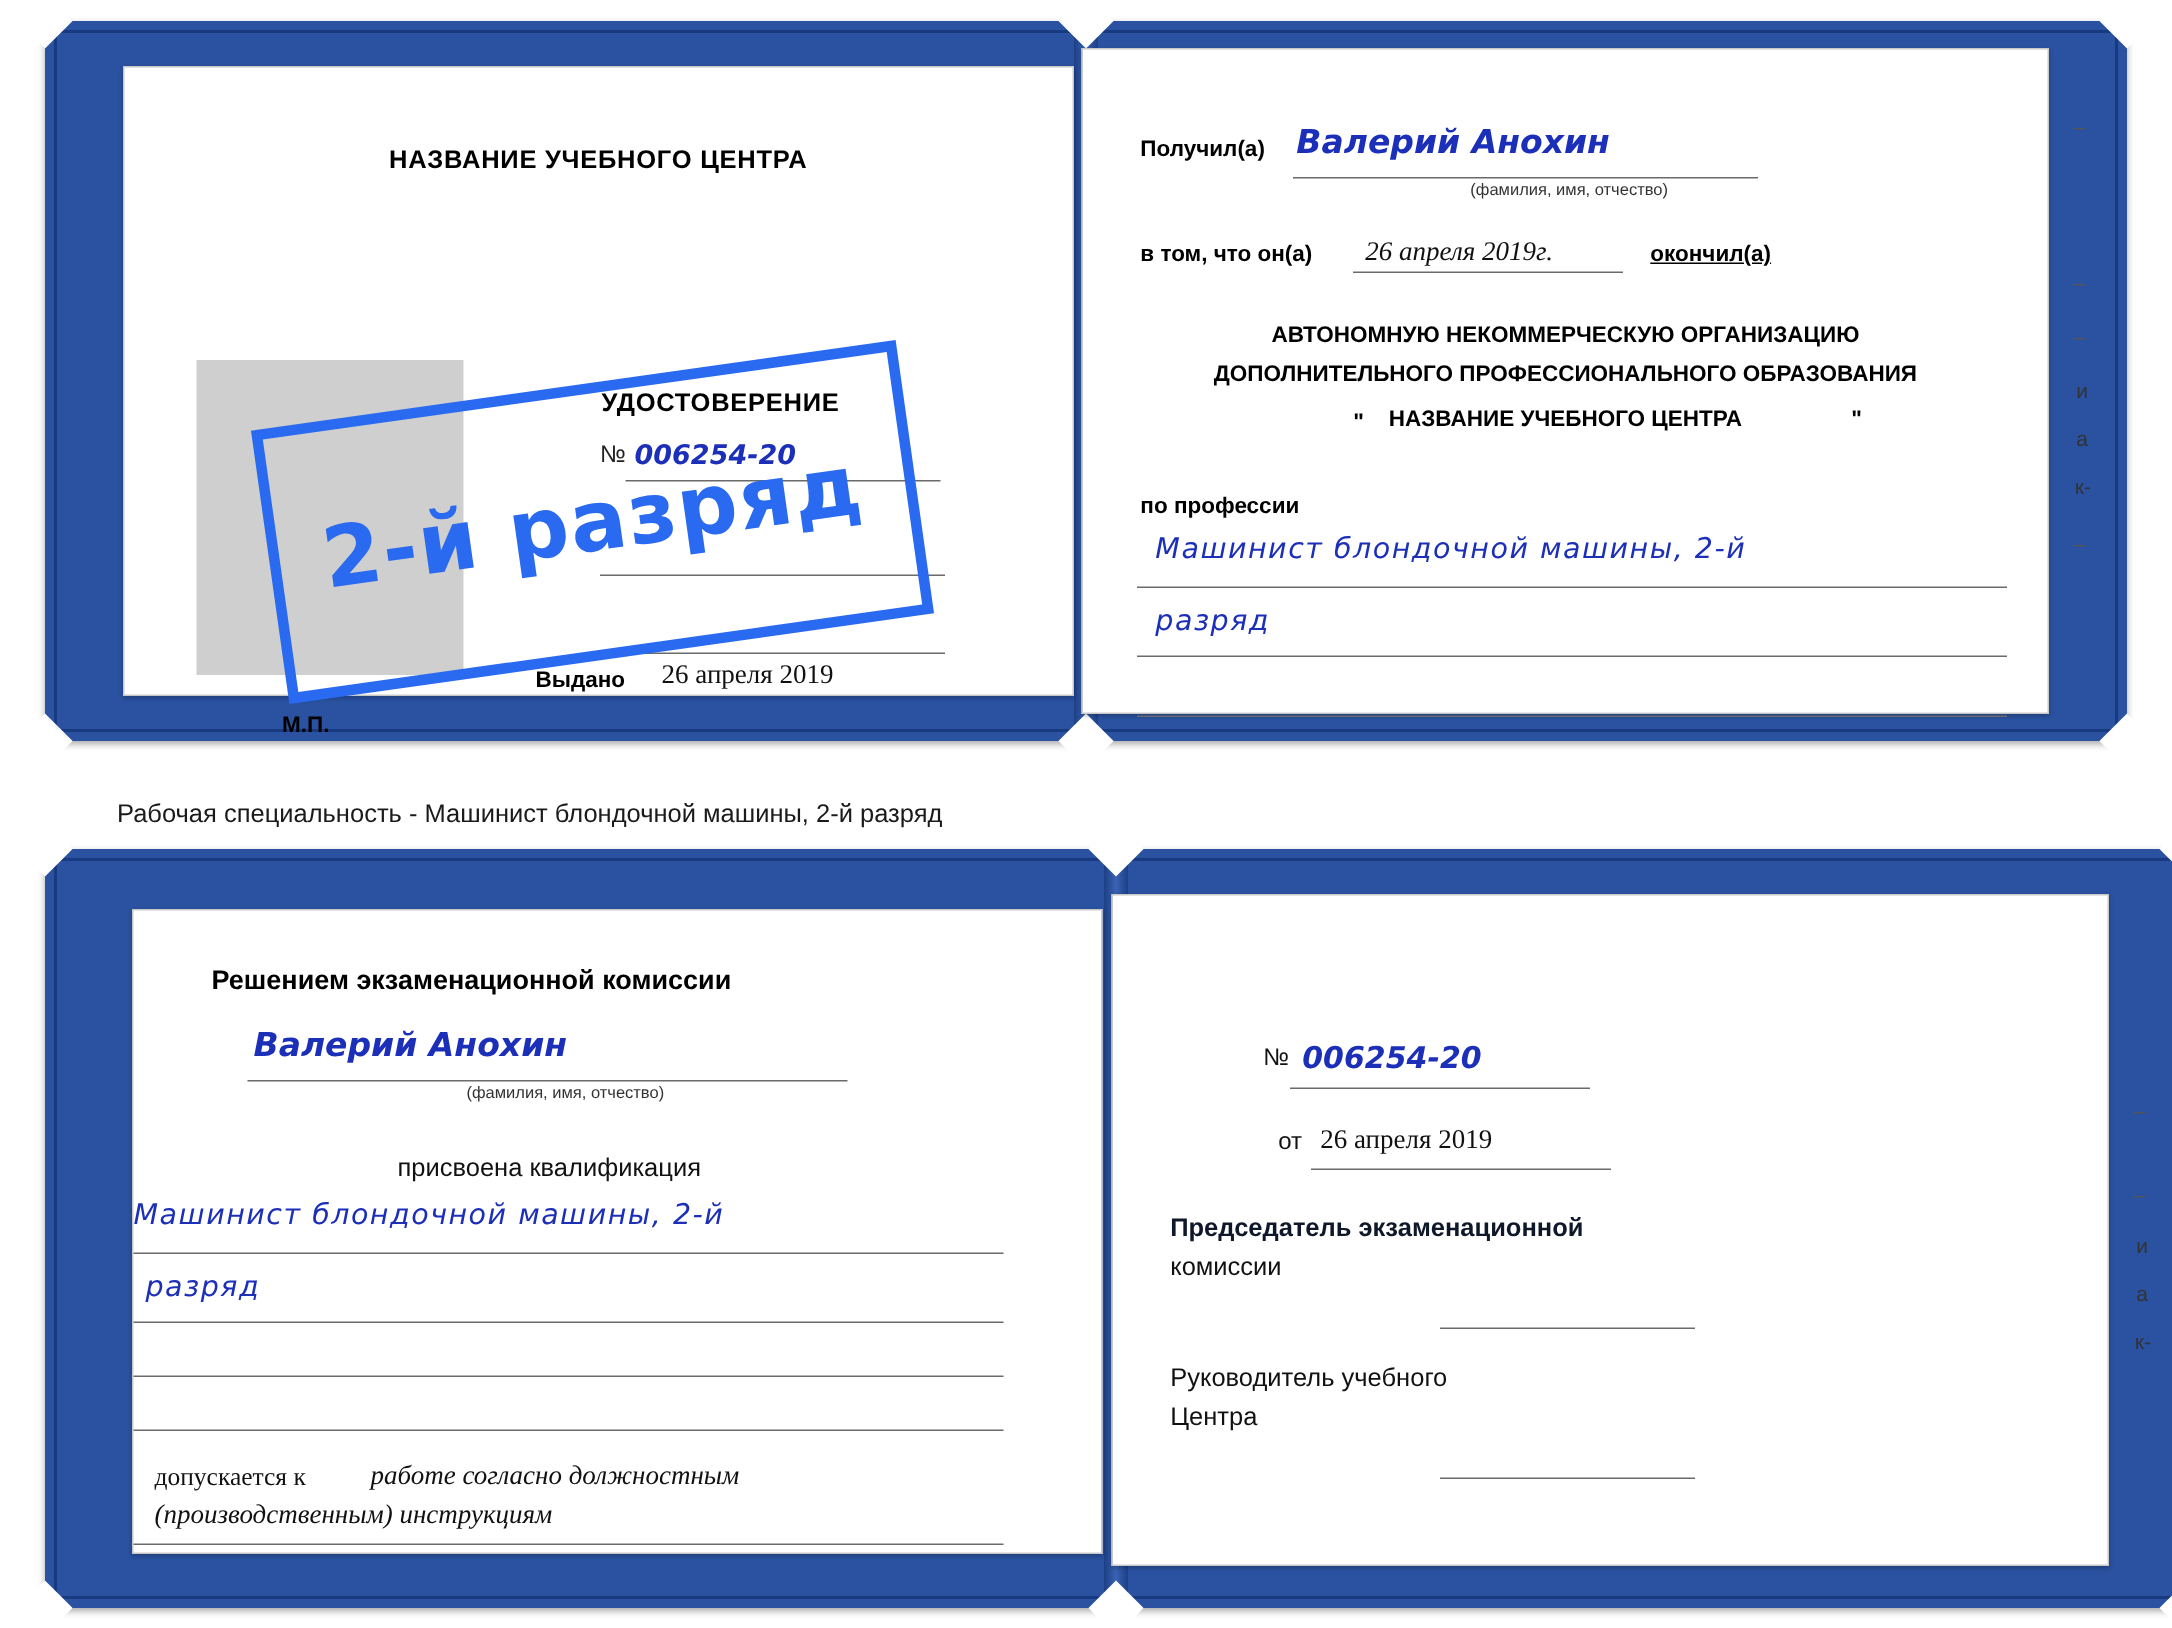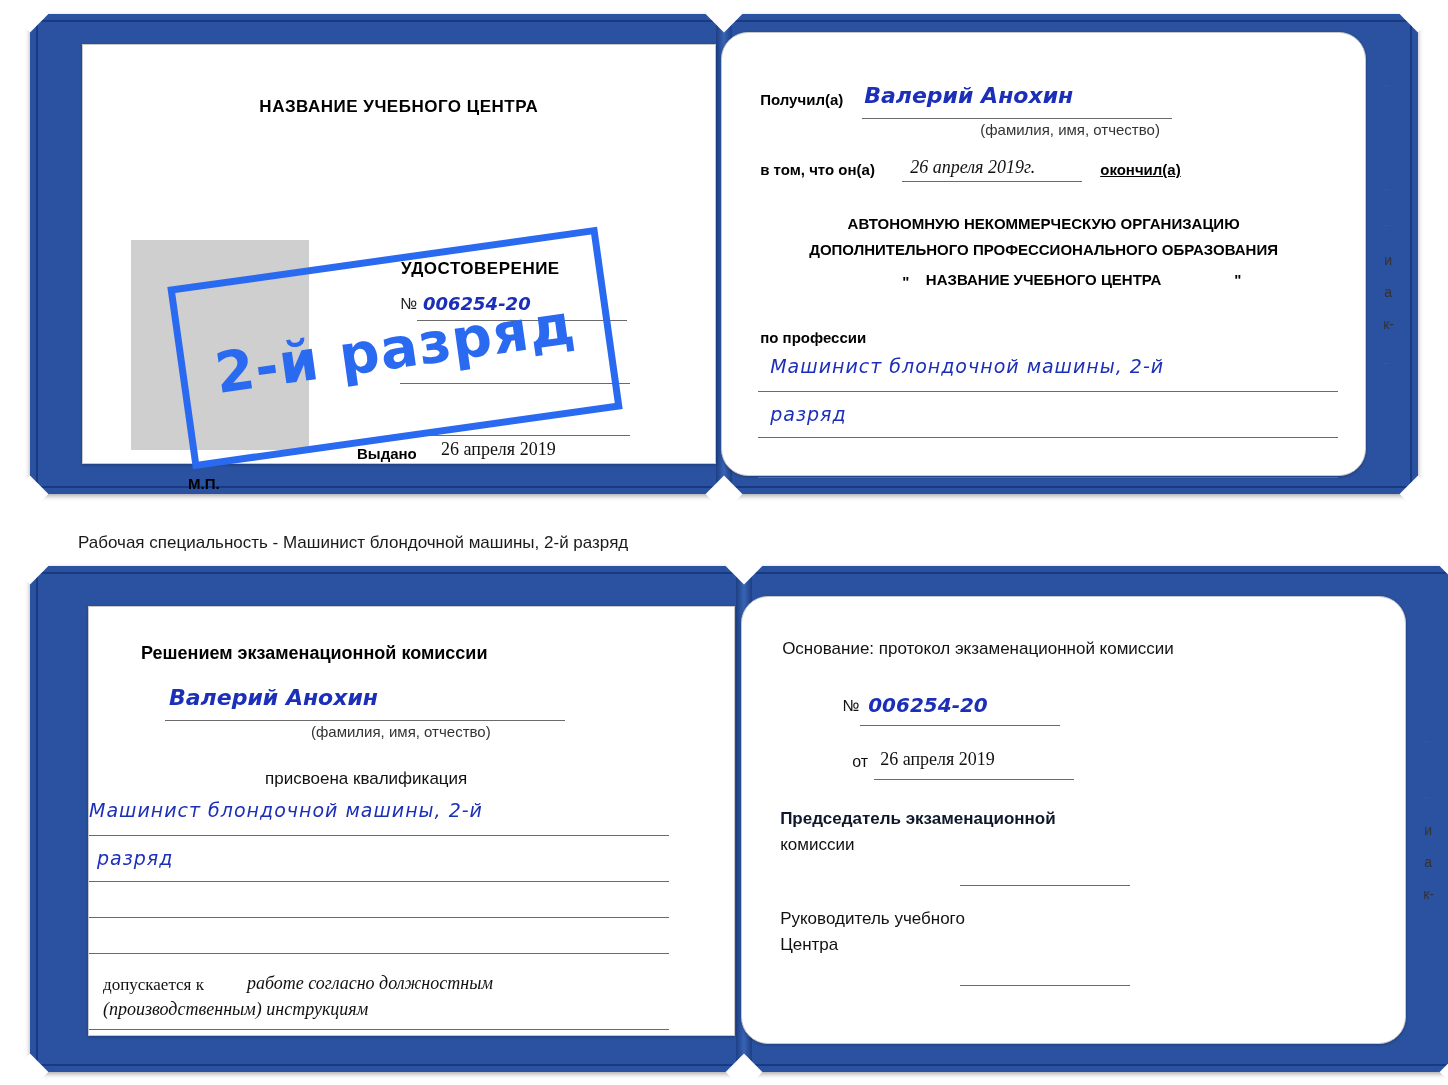--- a/index.html
+++ b/index.html
@@ -62,21 +62,20 @@
     left: 52px;
     top: 30px;
     right: 50.6%;
     bottom: 30px;
   }
   .page.right {
     left: 49.8%;
     top: 18px;
     right: 52px;
     bottom: 18px;
-    border-radius: 27px;
   }
   .cert.bottom .page.left { top: 40px; bottom: 36px; left: 58px; }
   .cert.bottom .page.right { top: 30px; bottom: 28px; right: 52px; }
 
   
   .notch {
     position: absolute;
     background: #ffffff;
     width: 26px;
     height: 26px;
@@ -101,21 +100,21 @@
   .handb {
     font-family: "DejaVu Sans", sans-serif;
     color: #1c2fb8;
     font-weight: bold;
     font-style: italic;
   }
   .typed {
     font-family: "Liberation Serif", serif;
     color: #111;
   }
-  .small { font-size: 15px; }
+  .small { font-size: 11px; }
 
   
   .photo {
     position: absolute;
     background: #cfcfcf;
   }
 
   
   .watermark {
     position: absolute;
@@ -253,21 +252,20 @@
     <div class="line" style="left:0;top:310px;width:580px;"></div>
     <div class="line" style="left:0;top:346px;width:580px;"></div>
 
     <div class="t typed" style="left:14px;top:368px;font-size:17px;">допускается к</div>
     <div class="t typed" style="left:158px;top:366px;font-size:18px;font-style:italic;">работе согласно должностным</div>
     <div class="t typed" style="left:14px;top:392px;font-size:18px;font-style:italic;">(производственным) инструкциям</div>
     <div class="line" style="left:0;top:422px;width:580px;"></div>
   </div>
 
   <div class="page right">
-    <div class="t" style="left:40px;top:42px;font-size:17px;color:#111;">Основание: протокол экзаменационной комиссии</div>
 
     <div class="t" style="left:100px;top:100px;font-size:16px;color:#111;">№</div>
     <div class="t handb" style="left:126px;top:96px;font-size:20px;">006254-20</div>
     <div class="line" style="left:118px;top:128px;width:200px;"></div>
 
     <div class="t" style="left:110px;top:156px;font-size:16px;color:#111;">от</div>
     <div class="t typed" style="left:138px;top:152px;font-size:18px;">26 апреля 2019</div>
     <div class="line" style="left:132px;top:182px;width:200px;"></div>
 
     <div class="t" style="left:38px;top:212px;font-size:17px;color:#0f172a;font-weight:bold;">Председатель экзаменационной</div>

